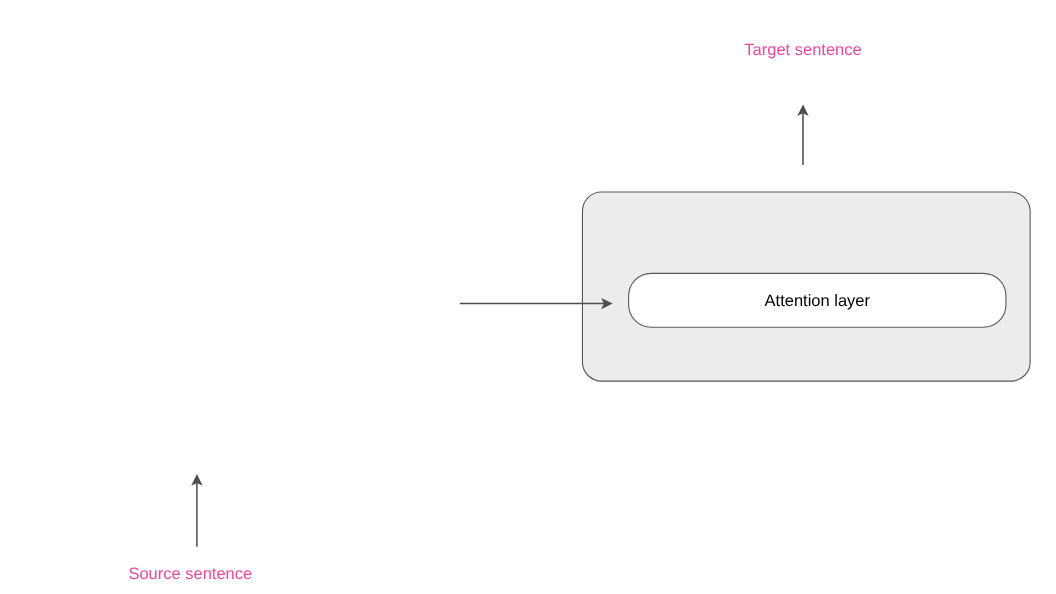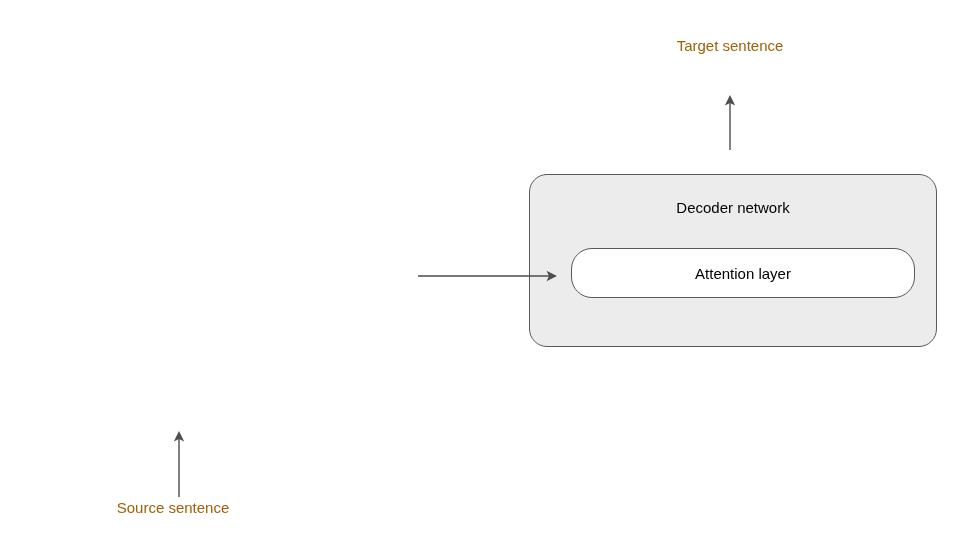--- a/index.html
+++ b/index.html
@@ -62,34 +62,34 @@
     top: 77px;
   }
   #decoder-label {
     top: 24px;
   }
   #attention-label {
     top: 16px;
   }
   .free-label {
     position: absolute;
-    color: #a16207;
+    color: #ec4899;
     font-size: 15px;
     line-height: 18px;
     white-space: nowrap;
     text-align: center;
     transform: translateX(-50%);
   }
   #target-sentence-label {
     left: 730px;
     top: 37px;
   }
   #source-sentence-label {
     left: 173px;
-    top: 499px;
+    top: 513px;
   }
   .arrow-svg {
     position: absolute;
     overflow: visible;
   }
   #arrow-source-to-encoder {
     left: 160px;
     top: 425px;
     width: 40px;
     height: 80px;
@@ -116,21 +116,20 @@
     stroke: none;
   }
 </style>
 </head>
 <body>
 
 <div id="canvas">
 
 
   <div class="node" id="decoder-node">
-    <div class="node-label" id="decoder-label">Decoder network</div>
 
     <div id="attention-node">
       <div class="node-label" id="attention-label">Attention layer</div>
     </div>
   </div>
 
   <div class="free-label" id="target-sentence-label">Target sentence</div>
 
   <div class="free-label" id="source-sentence-label">Source sentence</div>
 

